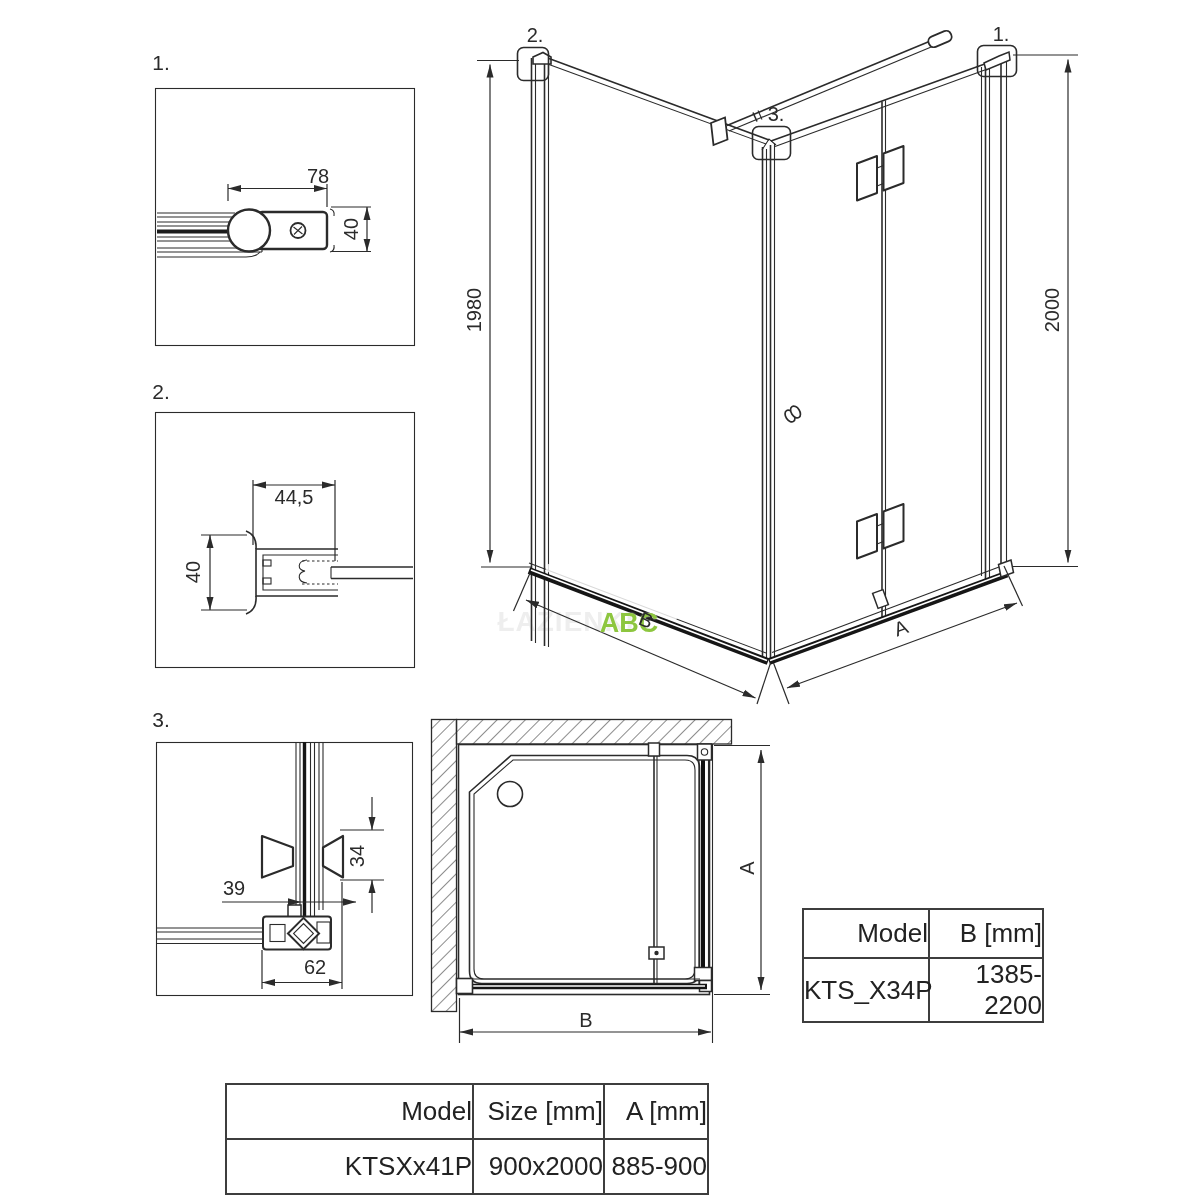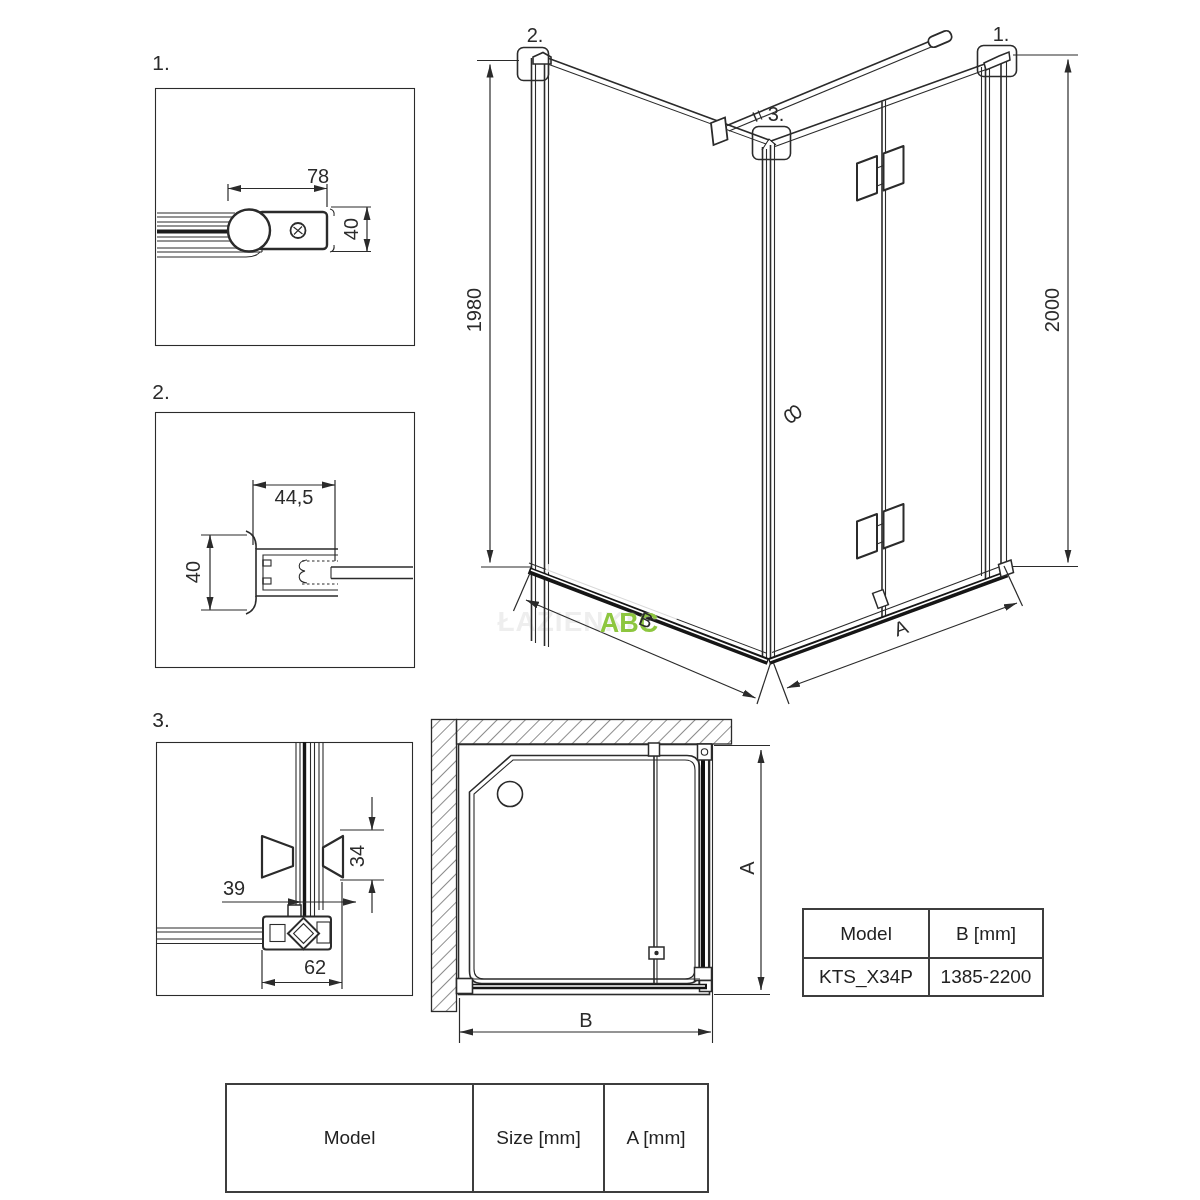--- a/index.html
+++ b/index.html
@@ -13,22 +13,22 @@
   .lbl{position:absolute;transform:translate(-50%,-50%);font-size:20px;line-height:1;
        white-space:nowrap;color:#2b2b2b;}
   .rot{transform:translate(-50%,-50%) rotate(-90deg);}
   .rb{transform:translate(-50%,-50%) rotate(22deg);}
   .ra{transform:translate(-50%,-50%) rotate(-20deg);}
   .bg{background:#fff;padding:0 3px;}
   .wm-gray{position:absolute;transform:translate(-50%,-50%);font-size:28px;font-weight:bold;
            letter-spacing:1px;color:rgba(90,90,90,0.10);}
   .wm-green{position:absolute;transform:translate(-50%,-50%);font-size:27px;font-weight:bold;
             text-shadow:0 0 2px rgba(255,255,255,.9);}
-  table.tbl{position:absolute;border-collapse:collapse;table-layout:fixed;font-size:19px;
-            color:#222;text-align:center;}
+  table.tbl{position:absolute;border-collapse:collapse;table-layout:fixed;font-size:26px;
+            color:#222;text-align:right;}
   table.tbl td{border:2px solid #3d3d3d;padding:0;vertical-align:middle;}
 </style>
 </head>
 <body>
 
 <div class="canvas">
 
 <svg class="draw" width="1200" height="1200" viewBox="0 0 1200 1200">
   <defs>
     <marker id="arr" viewBox="0 -4 14 8" markerWidth="14" markerHeight="8" refX="13" refY="0" orient="auto-start-reverse" markerUnits="userSpaceOnUse">
@@ -296,16 +296,21 @@
         <col style="width:247px">
         <col style="width:131px">
         <col style="width:104px">
       </colgroup>
   <tbody>
         <tr style="height:55px">
     <td>Model</td>
     <td>Size [mm]</td>
     <td>A [mm]</td>
   </tr>
+  <tr style="height:55px">
+    <td>KTSXx41P</td>
+    <td>900x2000</td>
+    <td>885-900</td>
+  </tr>
 </tbody>
     </table>
 
 </div>
 
 </body></html>

